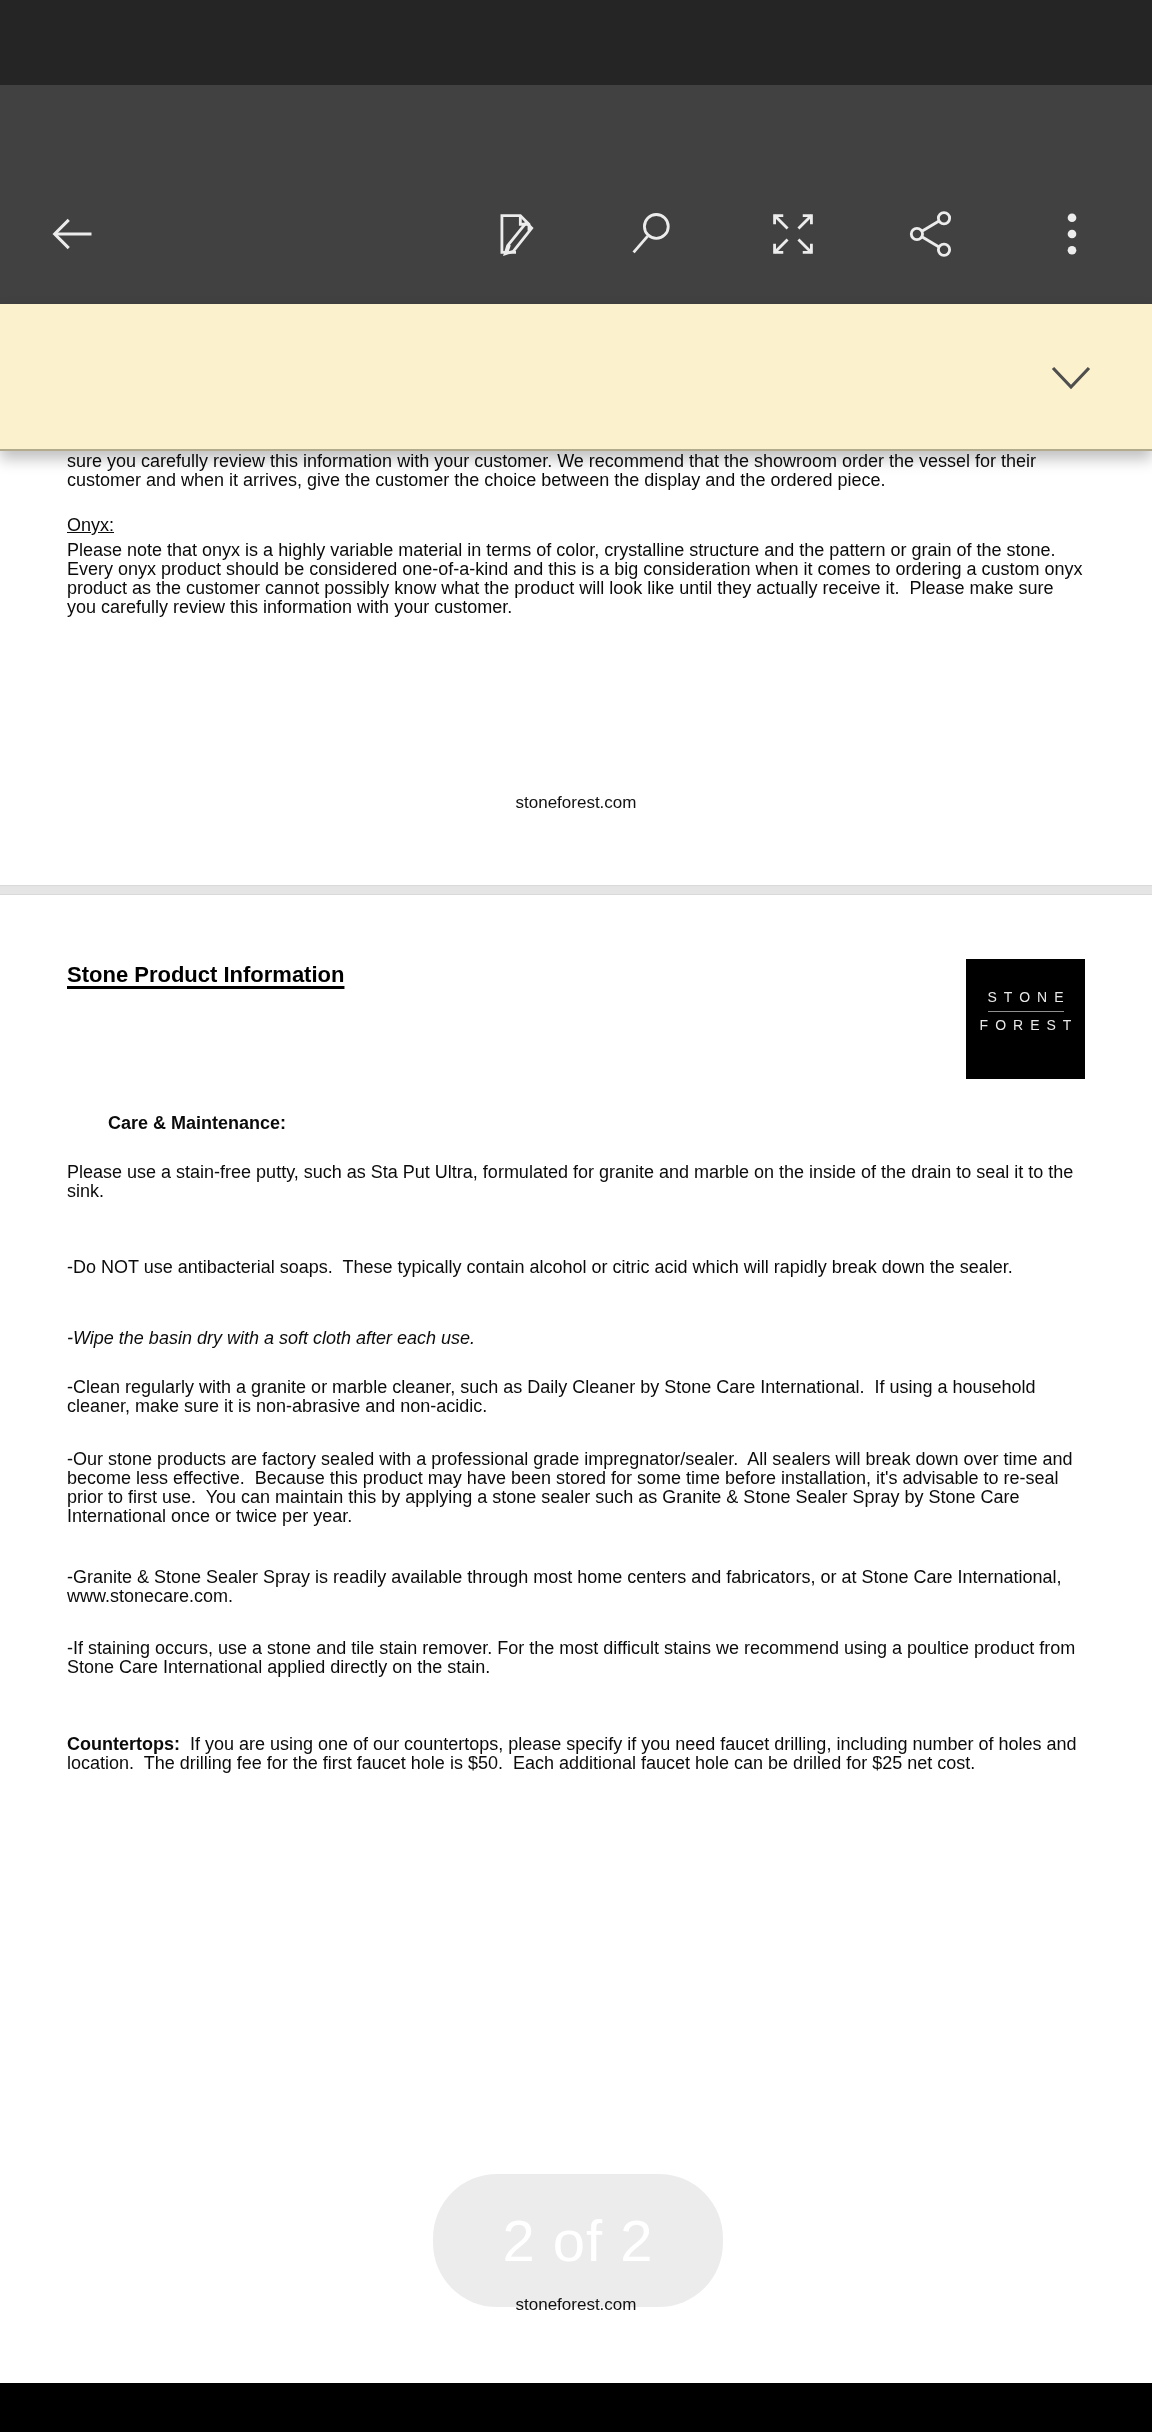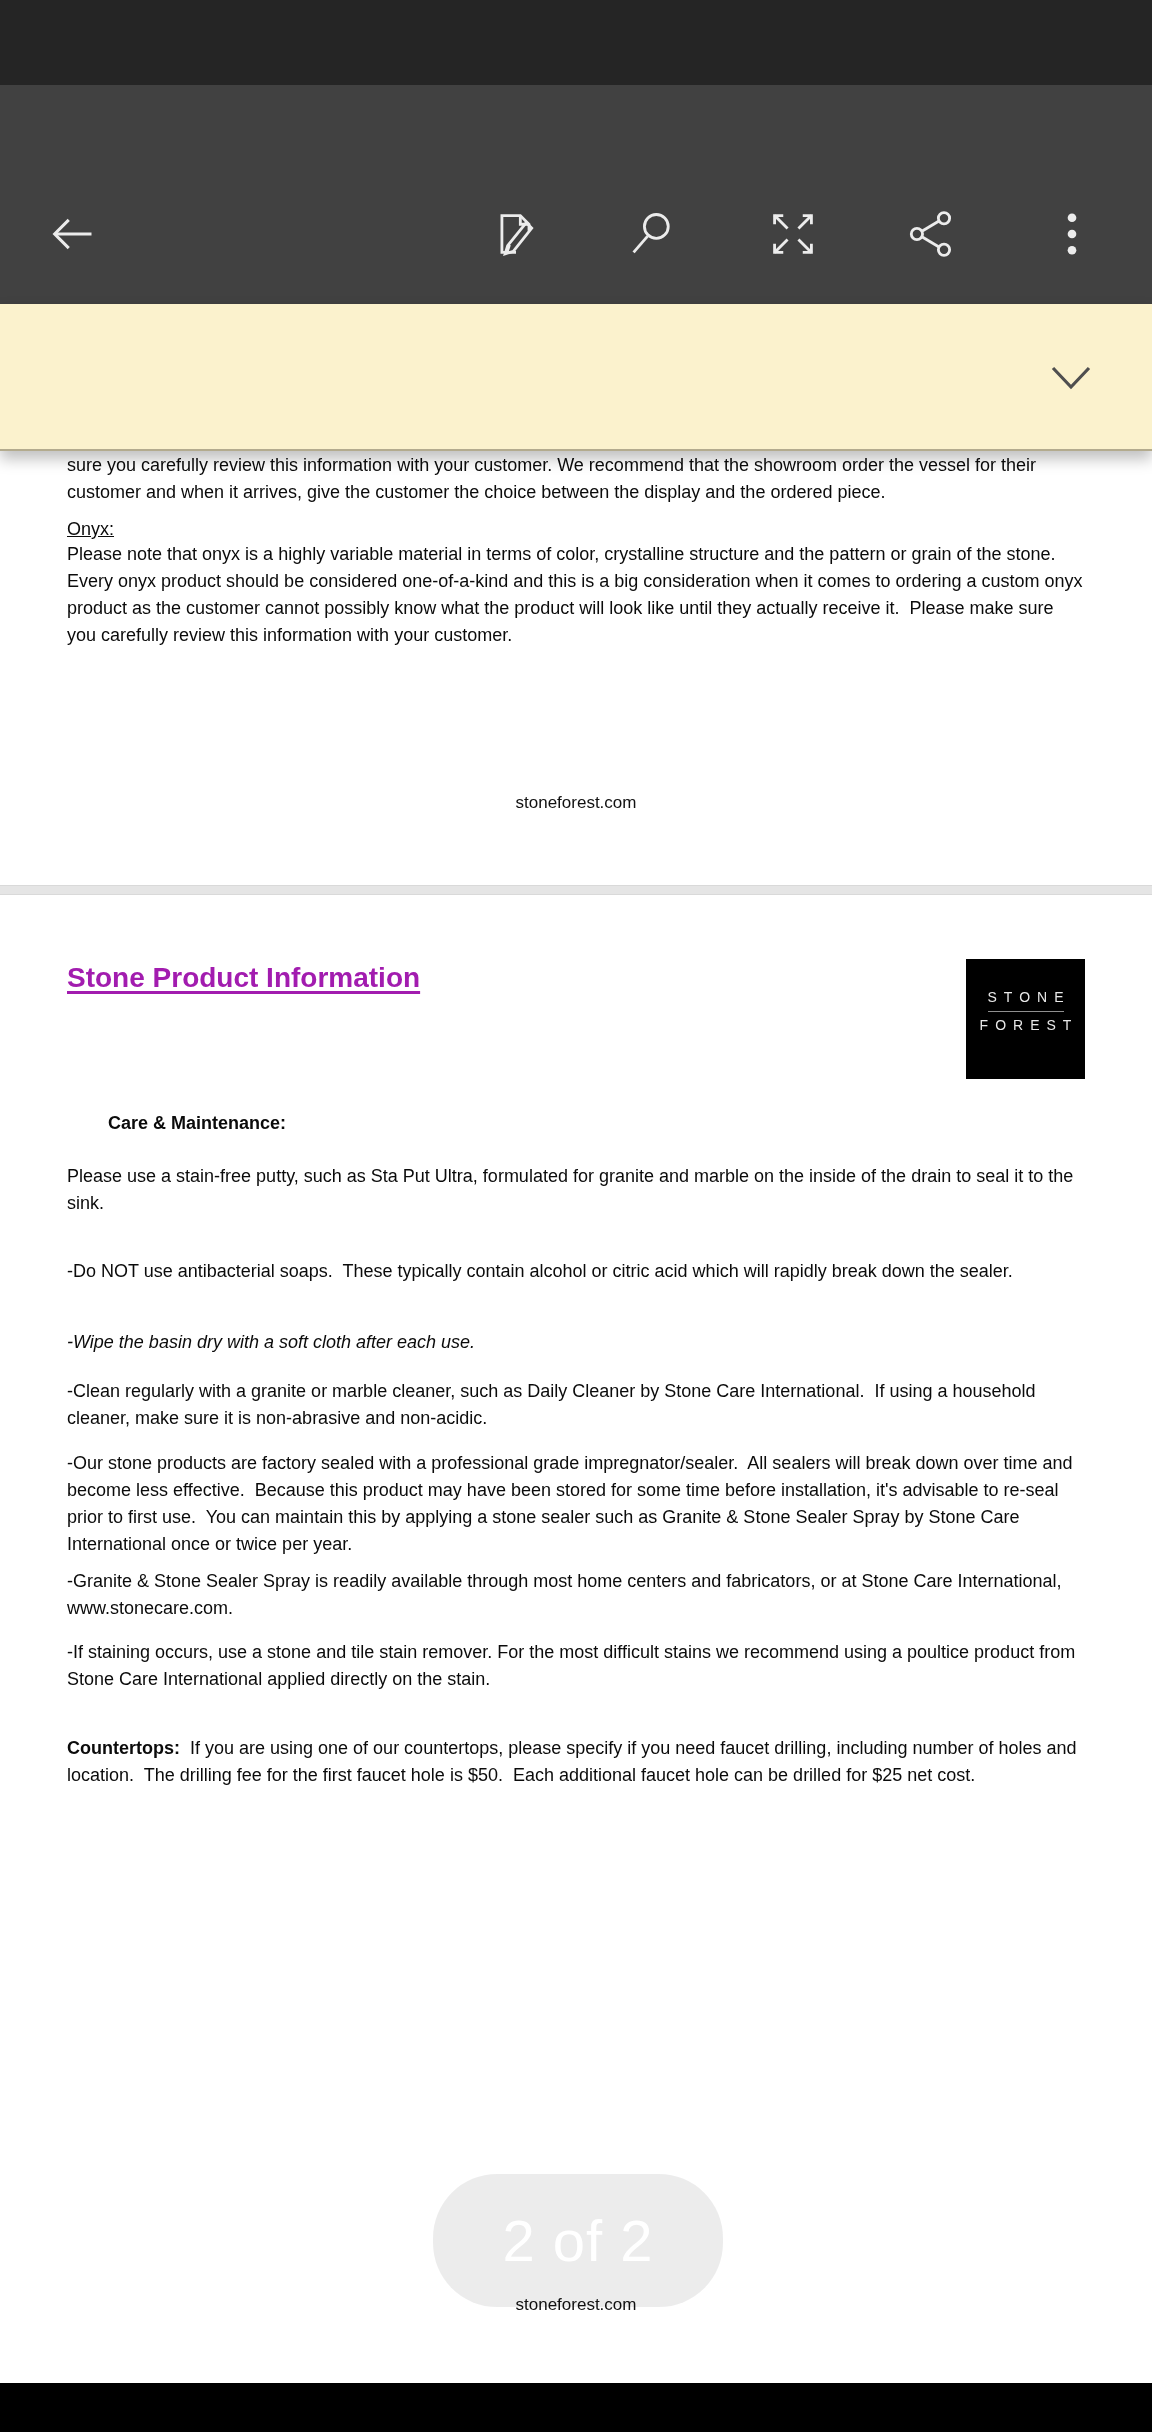--- a/index.html
+++ b/index.html
@@ -22,30 +22,30 @@
     border-bottom:2px solid #b3ab8e;box-shadow:0 8px 14px rgba(0,0,0,.25);z-index:5;
   }
   .signin-text{
     position:absolute;left:46px;top:0;height:145px;line-height:145px;
     color:#4a4a4a;font-size:52px;white-space:nowrap;
   }
   .banner-chevron{position:absolute;right:58px;top:56px;}
   
   .doc-text{
     position:absolute;left:67px;width:1020px;color:#0b0b0b;
-    font-size:18px;line-height:27px;white-space:pre-wrap;
+    font-size:18px;line-height:19px;white-space:pre-wrap;
   }
   .bold{font-weight:bold;}
   .block{display:block;}
   .italic{font-style:italic;}
   .u{text-decoration:underline;}
   .doc-footer{position:absolute;left:0;width:1152px;text-align:center;font-size:17px;color:#111;}
   .page-band{position:absolute;left:0;top:885px;width:1152px;height:8px;background:#e5e5e5;border-top:1px solid #d9d9d9;border-bottom:1px solid #d9d9d9;}
   .doc-heading{
-    position:absolute;left:67px;top:962px;font-size:28px;font-weight:bold;color:#a21caf;
+    position:absolute;left:67px;top:962px;font-size:22px;font-weight:bold;color:#000000;
     text-decoration:underline;text-decoration-thickness:3px;text-underline-offset:4px;
   }
   .care-heading{position:absolute;left:67px;top:1113px;font-size:18px;font-weight:bold;color:#0b0b0b;margin-left:41px;}
   
   .logo-box{
     position:absolute;left:966px;top:959px;width:119px;height:120px;background:#000000;
     display:flex;flex-direction:column;justify-content:flex-start;align-items:center;padding-top:0;box-sizing:border-box;
   }
   .logo-line{color:#e9e9e9;font-size:14px;letter-spacing:7px;padding-left:7px;font-weight:400;}
   .logo-line1{margin-top:30px;}

